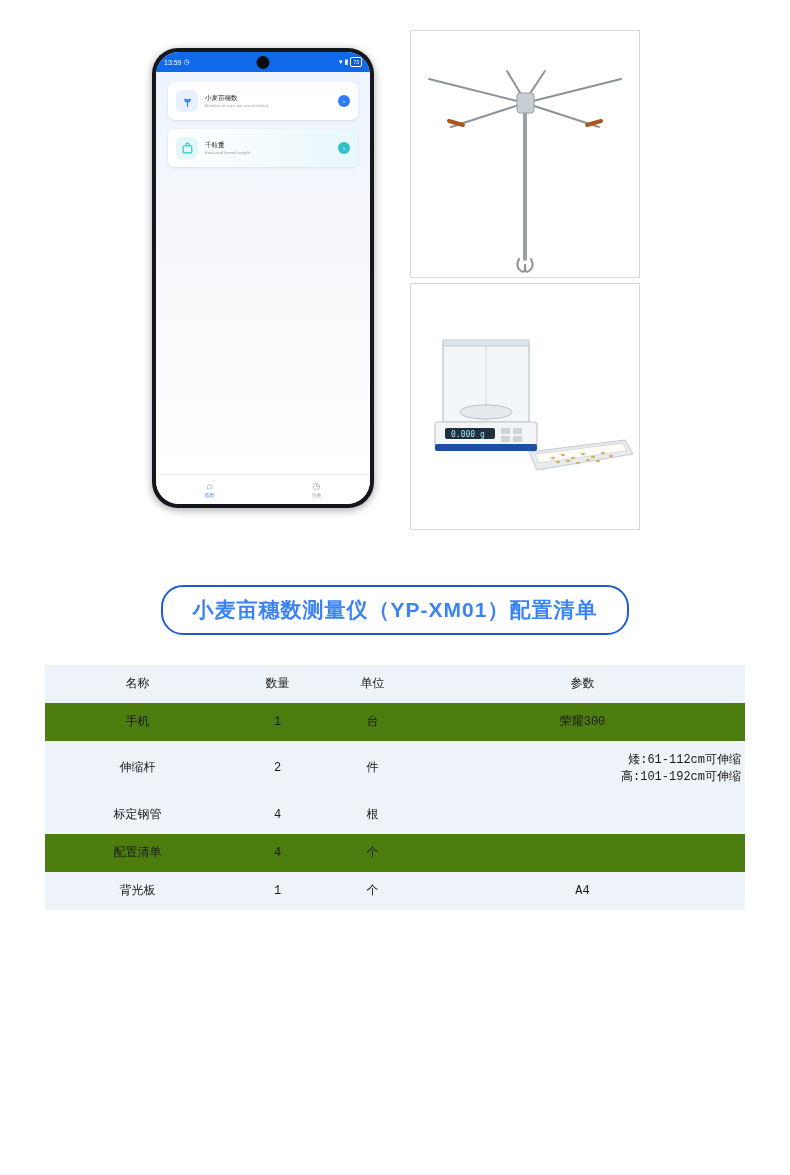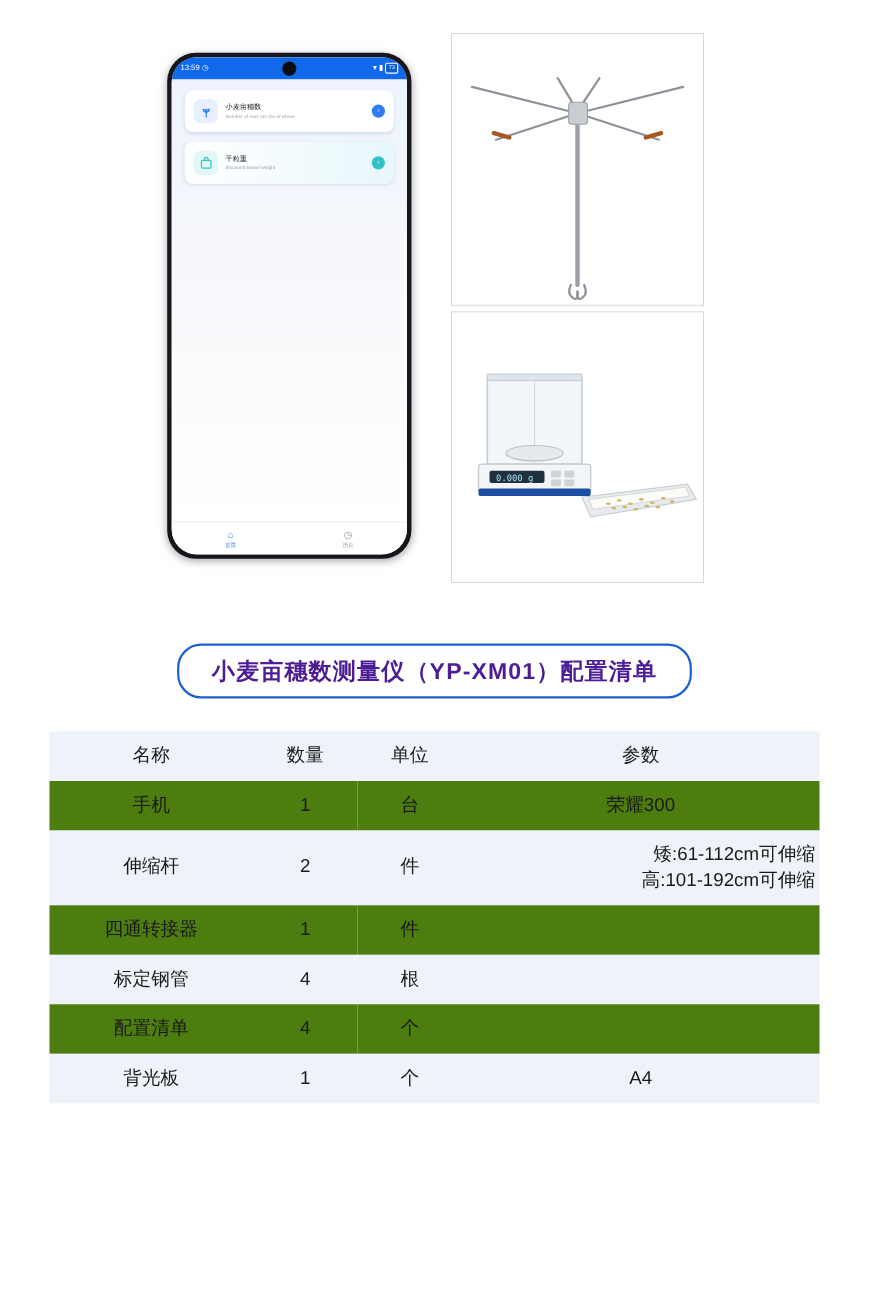--- a/index.html
+++ b/index.html
@@ -149,40 +149,41 @@
     left: 0;
     top: 585px;
     width: 790px;
     display: flex;
     justify-content: center;
   }
   .banner {
     border: 2px solid #1e5fd0;
     border-radius: 22px;
     padding: 9px 30px;
-    color: #4c1d95;
+    color: #3b82f6;
     font-size: 21px;
     font-weight: bold;
     letter-spacing: 1px;
     background: #fff;
     white-space: nowrap;
   }
 
   
   .table-wrap {
     position: absolute;
     left: 45px;
     top: 665px;
     width: 700px;
   }
   table {
     width: 100%;
     border-collapse: collapse;
-    font-size: 17px;
+    font-size: 12px;
     color: #1a1a1a;
+    font-family: Liberation Mono, monospace;
   }
   table td, table th {
     text-align: center;
     font-weight: normal;
     padding: 11px 4px;
     line-height: 1.35;
   }
   tr.alt { background: #eef2f9; }
   tr.plain { background: #4d7c0f; margin-top: 23px; }
   col.c1 { width: 185px; }
@@ -360,26 +361,20 @@
           <td>台</td>
           <td>荣耀300</td>
         </tr>
         <tr class="alt">
           <td>伸缩杆</td>
           <td>2</td>
           <td>件</td>
           <td class="multi">矮:61-112cm可伸缩
 高:101-192cm可伸缩</td>
         </tr>
-        <tr class="plain">
-          <td>四通转接器</td>
-          <td>1</td>
-          <td>件</td>
-          <td></td>
-        </tr>
         <tr class="alt">
           <td>标定钢管</td>
           <td>4</td>
           <td>根</td>
           <td></td>
         </tr>
         <tr class="plain">
           <td>配置清单</td>
           <td>4</td>
           <td>个</td>

